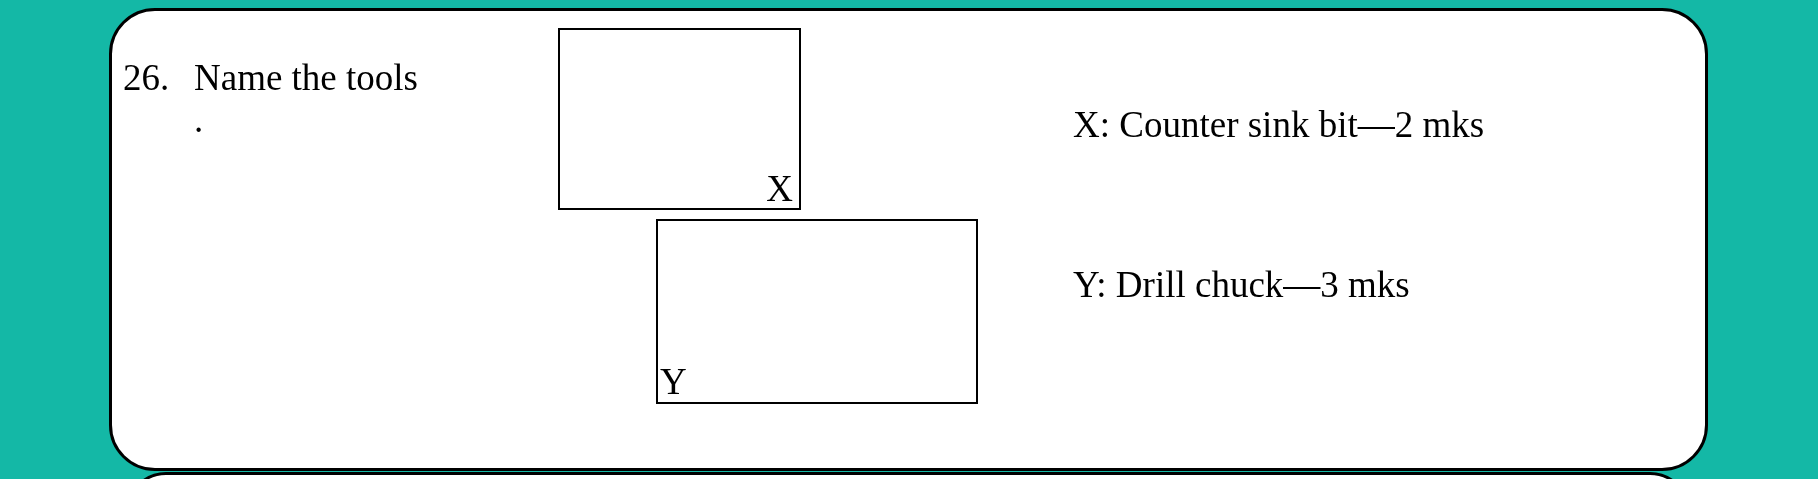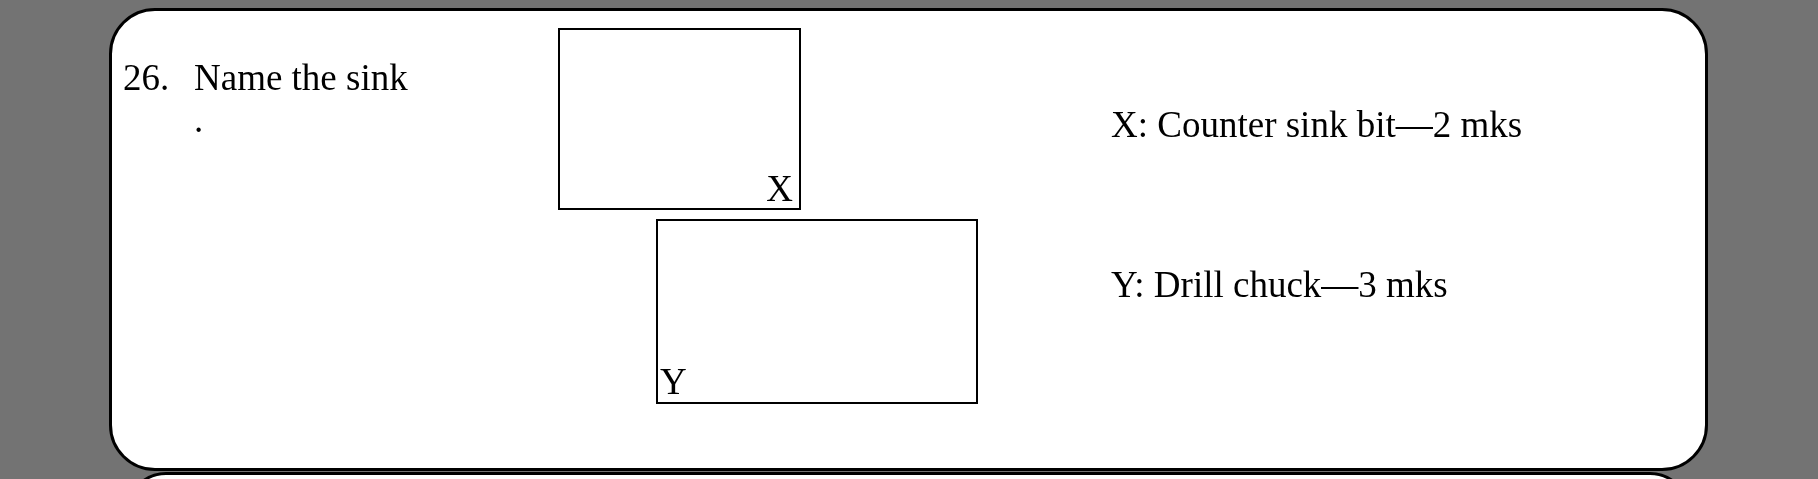--- a/index.html
+++ b/index.html
@@ -4,21 +4,21 @@
 <style>
   html, body {
     margin: 0;
     padding: 0;
     background: #ffffff;
   }
   .canvas {
     position: relative;
     width: 1818px;
     height: 479px;
-    background: #737373;
+    background: #14b8a6;
     overflow: hidden;
     font-family: "Liberation Serif", "DejaVu Serif", serif;
     color: #000000;
   }
   .panel {
     position: absolute;
     left: 109px;
     top: 8px;
     width: 1599px;
     height: 463px;
@@ -84,38 +84,37 @@
   .fig-label.label-y {
     left: 2px;
     bottom: 2px;
   }
   .answer {
     position: absolute;
     left: 1073px;
     font-size: 37px;
     line-height: 42px;
     white-space: nowrap;
-    margin-left: 38px;
   }
   .answer.answer-x { top: 104px; }
   .answer.answer-y { top: 264px; }
 </style>
 </head>
 <body>
 
 <div class="canvas">
 
   <div class="panel"></div>
 
   <div class="next-panel"></div>
 
   <div class="q-number">26.</div>
 
   <div class="q-text">
-    <div>Name the sink</div>
+    <div>Name the tools</div>
     <div>.</div>
   </div>
 
   <div class="fig-box box-x">
     <span class="fig-label label-x">X</span>
   </div>
 
   <div class="fig-box box-y">
     <span class="fig-label label-y">Y</span>
   </div>

